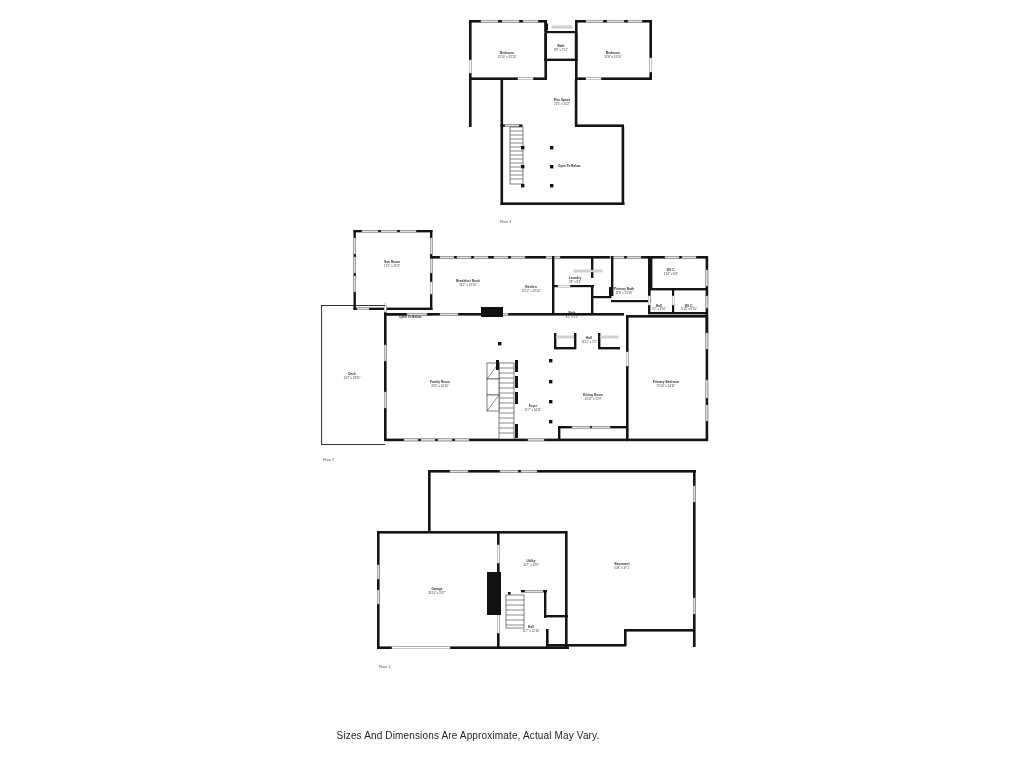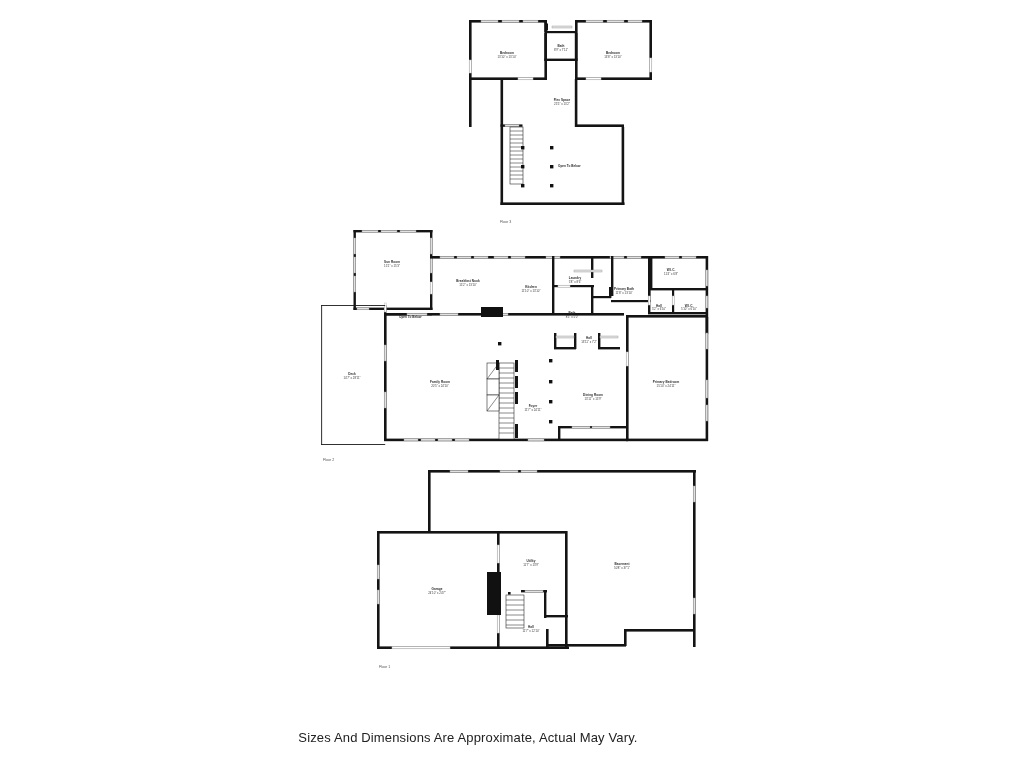--- a/index.html
+++ b/index.html
@@ -62,21 +62,21 @@
     fill: #2b2b2b;
     text-anchor: start;
   }
   .caption {
     position: absolute;
     left: 0;
     top: 730px;
     width: 936px;
     text-align: center;
     font-family: "Liberation Sans", sans-serif;
-    font-size: 13px;
+    font-size: 10px;
     color: #222222;
     letter-spacing: 0.15px;
   }
 </style>
 </head>
 <body>
 
 <div id="plan-root">
   <svg class="floorplan" viewBox="0 0 1024 768" xmlns="http://www.w3.org/2000/svg">
 

